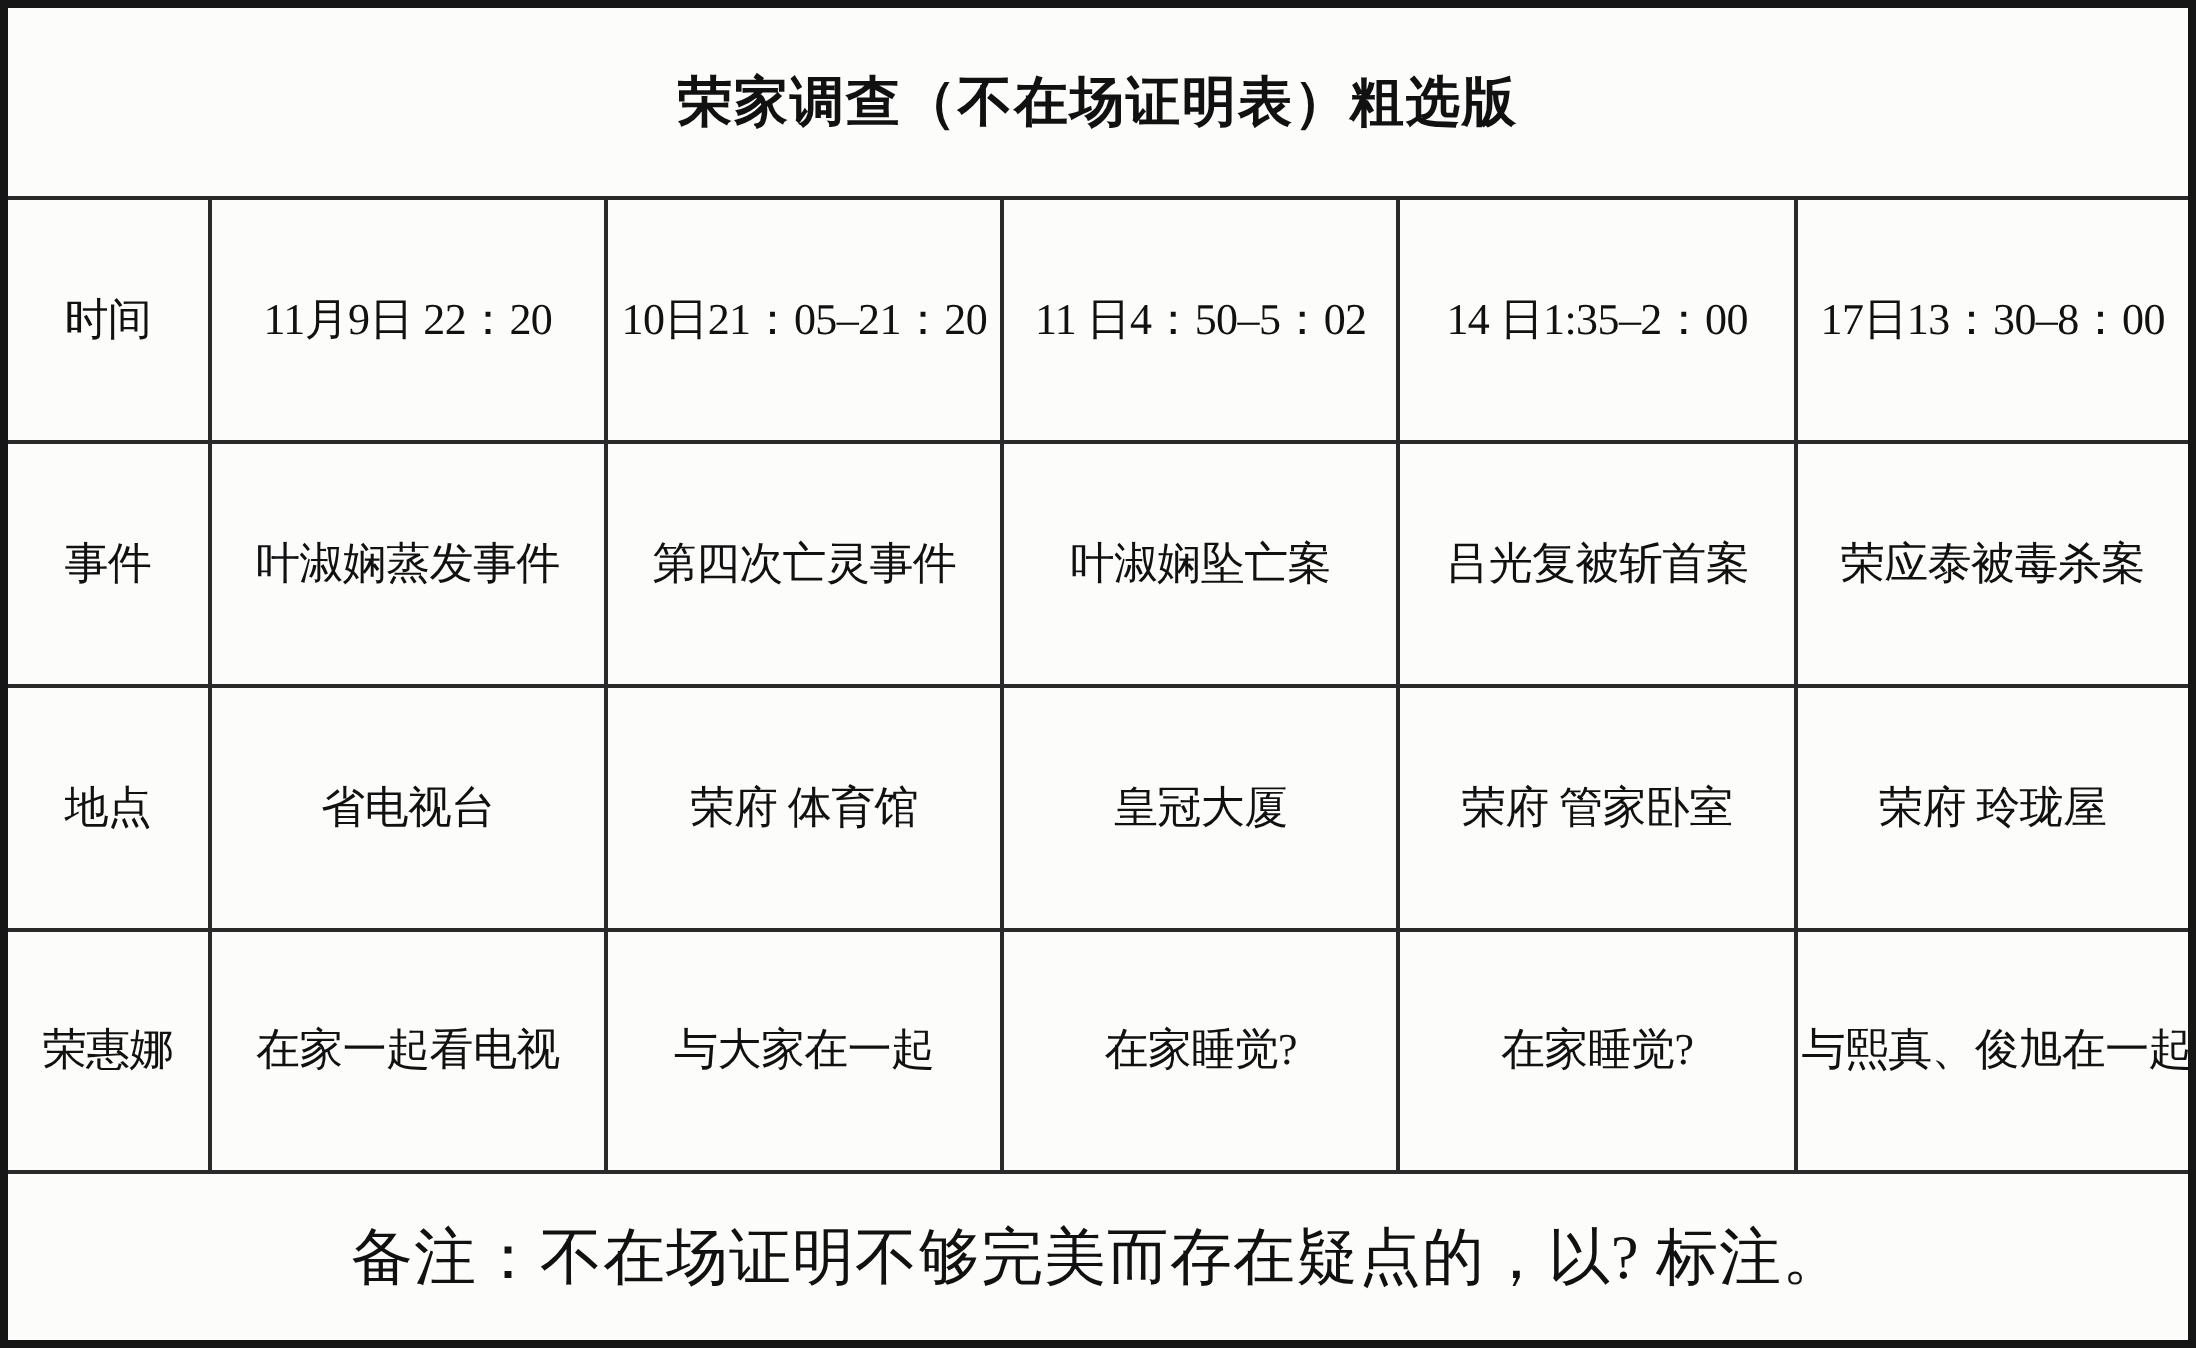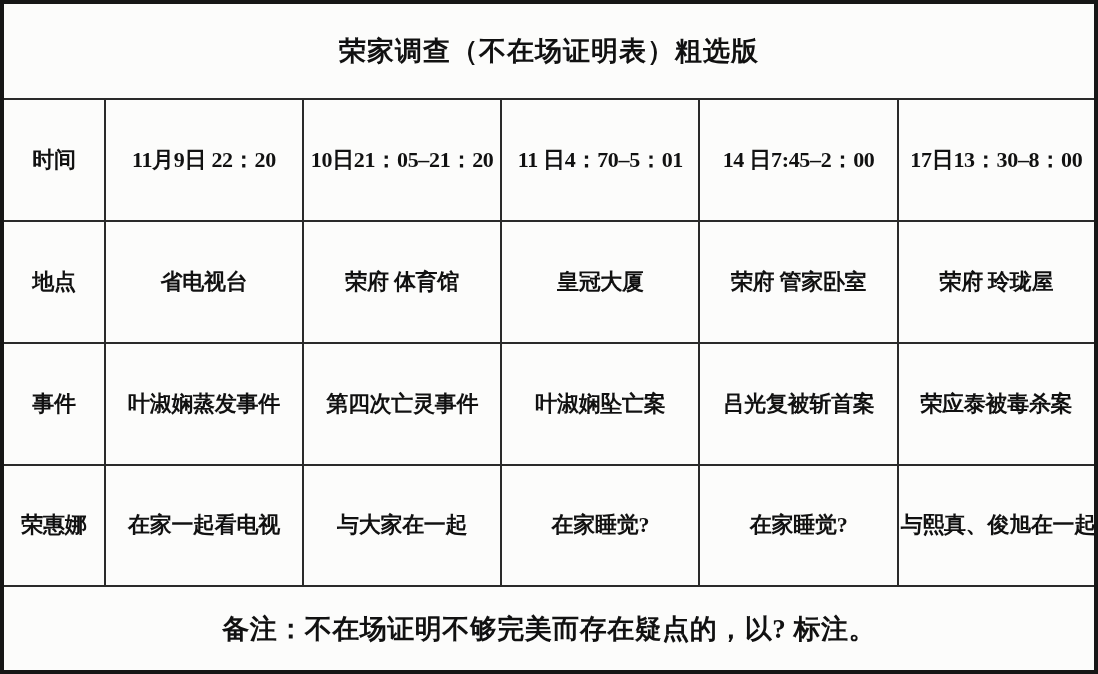--- a/index.html
+++ b/index.html
@@ -26,34 +26,34 @@
   table.alibi th,
   table.alibi td {
     border: 2px solid #2a2a2a;
     text-align: center;
     vertical-align: middle;
     padding: 0 2px;
     white-space: nowrap;
     overflow: hidden;
     font-size: 22px;
     letter-spacing: -0.3px;
-    font-weight: bold;
+    font-weight: normal;
   }
   tr.title-row td {
     height: 48px;
     font-size: 27px;
     font-weight: bold;
     letter-spacing: 1px;
   }
   tr.body-row td, tr.body-row th {
     height: 62px;
   }
   tr.note-row td {
     height: 42px;
-    font-size: 27px;
+    font-size: 31px;
     letter-spacing: 0.5px;
   }
   col.c-label { width: 9.4%; }
   col.c-data  { width: 18.12%; }
 </style>
 </head>
 <body>
 
 <div class="page">
   <table class="alibi">
@@ -68,41 +68,41 @@
 
     <tbody>
         <tr class="title-row">
       <td colspan="6">荣家调查（不在场证明表）粗选版</td>
     </tr>
 
     <tr class="body-row">
       <th>时间</th>
       <td>11月9日 22：20</td>
       <td>10日21：05–21：20</td>
-      <td>11 日4：70–5：01</td>
-      <td>14 日7:45–2：00</td>
+      <td>11 日4：50–5：02</td>
+      <td>14 日1:35–2：00</td>
       <td>17日13：30–8：00</td>
+    </tr>
+
+    <tr class="body-row">
+      <th>事件</th>
+      <td>叶淑娴蒸发事件</td>
+      <td>第四次亡灵事件</td>
+      <td>叶淑娴坠亡案</td>
+      <td>吕光复被斩首案</td>
+      <td>荣应泰被毒杀案</td>
     </tr>
 
     <tr class="body-row">
       <th>地点</th>
       <td>省电视台</td>
       <td>荣府 体育馆</td>
       <td>皇冠大厦</td>
       <td>荣府 管家卧室</td>
       <td>荣府 玲珑屋</td>
-    </tr>
-
-    <tr class="body-row">
-      <th>事件</th>
-      <td>叶淑娴蒸发事件</td>
-      <td>第四次亡灵事件</td>
-      <td>叶淑娴坠亡案</td>
-      <td>吕光复被斩首案</td>
-      <td>荣应泰被毒杀案</td>
     </tr>
 
 
 
 
 
 
     <tr class="body-row">
       <th>荣惠娜</th>
       <td>在家一起看电视</td>

